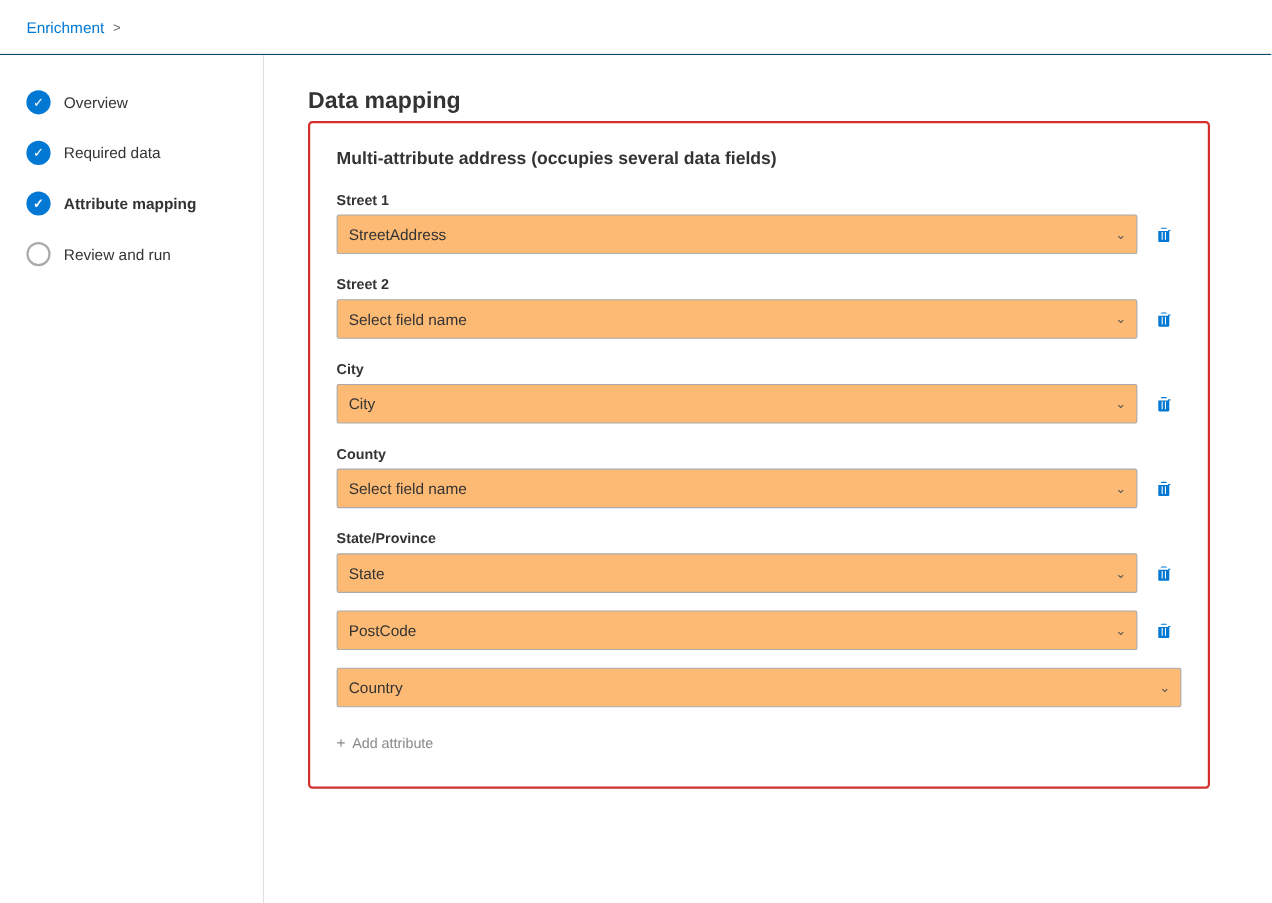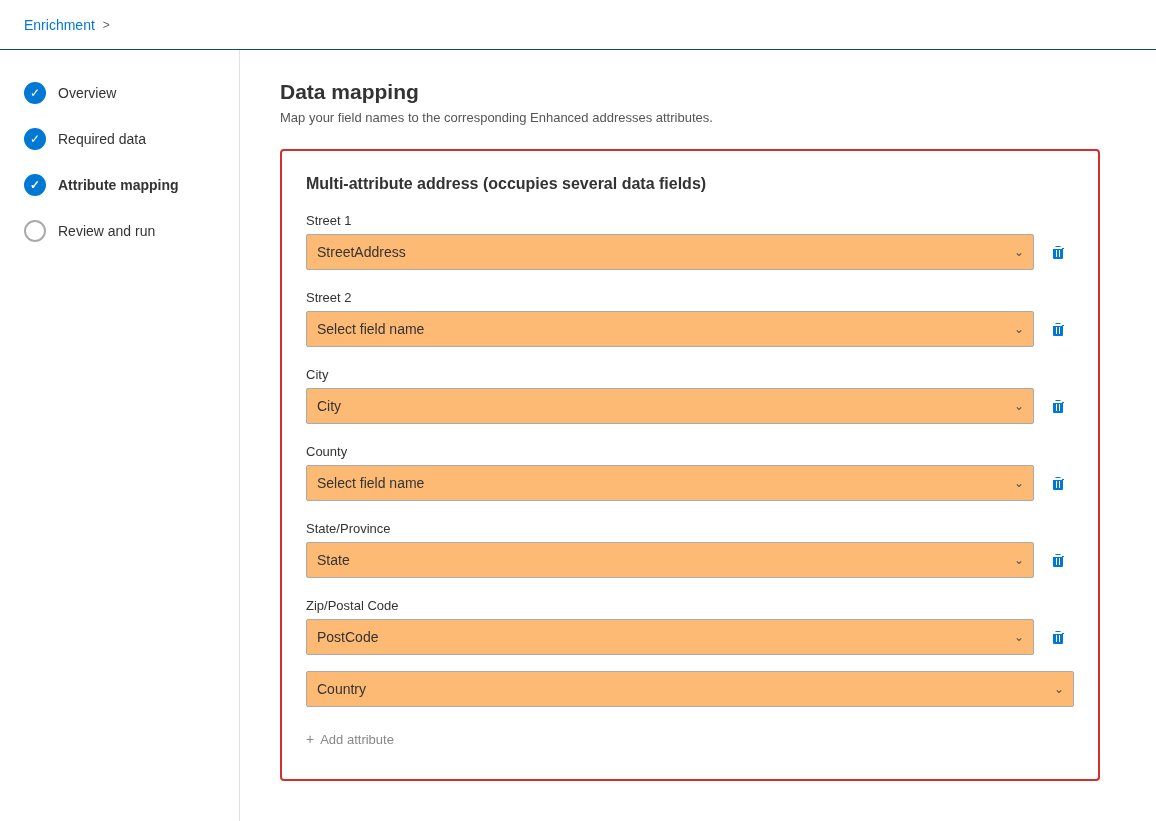--- a/index.html
+++ b/index.html
@@ -114,21 +114,21 @@
     .card-description .link {
       color: #0078d4;
     }
 
     .field-group {
       margin-bottom: 16px;
     }
 
     .field-label {
       font-size: 13px;
-      font-weight: 400;
+      font-weight: 700;
       margin-bottom: 6px;
       color: #333;
       margin-top: 20px;
     }
     .field-label .required {
       color: #d32f2f;
     }
 
     .field-row {
       display: flex;
@@ -224,21 +224,20 @@
       <div class="step-circle empty"></div>
       <span>Review and run</span>
     </div>
 
   </div>
 
   <div style="flex:1; display:flex; flex-direction:column;">
     <div class="main-content">
 
       <div class="page-title">Data mapping</div>
-      <div class="page-subtitle">Map your field names to the corresponding Enhanced addresses attributes.</div>
 
       <div class="card">
         <div class="card-title">Multi-attribute address (occupies several data fields)</div>
 
         <div class="field-group">
           <div class="field-label">Street 1</div>
           <div class="field-row">
             <div class="select-wrapper">
               <select>
                 <option value="StreetAddress">StreetAddress</option>
@@ -318,21 +317,20 @@
             </div>
             <button class="delete-btn">
               <svg width="16" height="16" viewBox="0 0 16 16" fill="#0078d4" xmlns="http://www.w3.org/2000/svg">
                 <path d="M6 2h4l1 1H5L6 2zM2 4h12v1H3v9a1 1 0 001 1h8a1 1 0 001-1V5h-1V4H2V4zm4 2h1v7H6V6zm3 0h1v7H9V6z"></path>
               </svg>
             </button>
           </div>
         </div>
 
         <div class="field-group">
-          <div class="field-label">Zip/Postal Code</div>
           <div class="field-row">
             <div class="select-wrapper">
               <select>
                 <option value="PostCode">PostCode</option>
                 <option value="">Select field name</option>
               </select>
               <span class="select-chevron">⌄</span>
             </div>
             <button class="delete-btn">
               <svg width="16" height="16" viewBox="0 0 16 16" fill="#0078d4" xmlns="http://www.w3.org/2000/svg">

